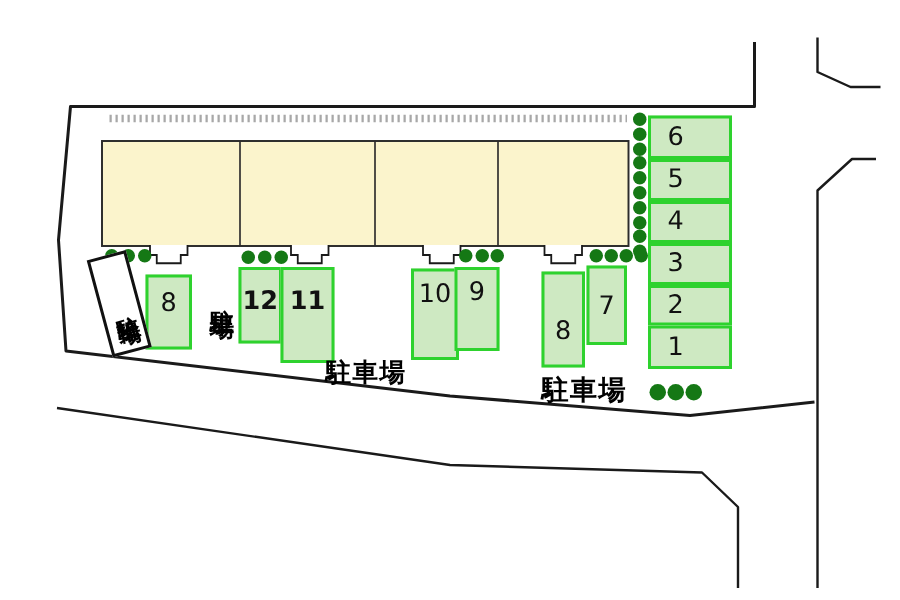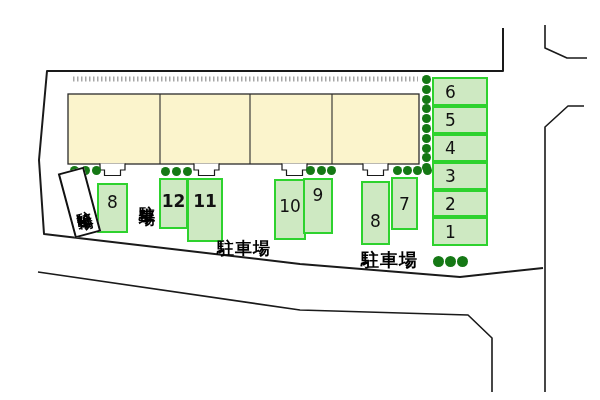--- a/index.html
+++ b/index.html
@@ -70,21 +70,21 @@
       <div class="spot spot-v" style="left: 97px; top: 183px; width: 31px; height: 50px;">
         <span class="spot-num" style="top: 9px;">8</span>
       </div>
       <div class="spot spot-v" style="left: 159px; top: 178px; width: 29px; height: 51px; font-weight: bold;">
         <span class="spot-num" style="top: 13px;">12</span>
       </div>
       <div class="spot spot-v" style="left: 187px; top: 178px; width: 36px; height: 64px; font-weight: bold;">
         <span class="spot-num" style="top: 13px;">11</span>
       </div>
       <div class="spot spot-v" style="left: 274px; top: 179px; width: 32px; height: 61px;">
-        <span class="spot-num" style="top: 17px;">10</span>
+        <span class="spot-num" style="top: 7px;">10</span>
       </div>
       <div class="spot spot-v" style="left: 303px; top: 178px; width: 30px; height: 56px;">
         <span class="spot-num" style="top: 7px;">9</span>
       </div>
       <div class="spot spot-v" style="left: 361px; top: 181px; width: 29px; height: 64px;">
         <span class="spot-num" style="top: 30px;">8</span>
       </div>
       <div class="spot spot-v" style="left: 391px; top: 177px; width: 27px; height: 53px;">
         <span class="spot-num" style="top: 17px;">7</span>
       </div>

